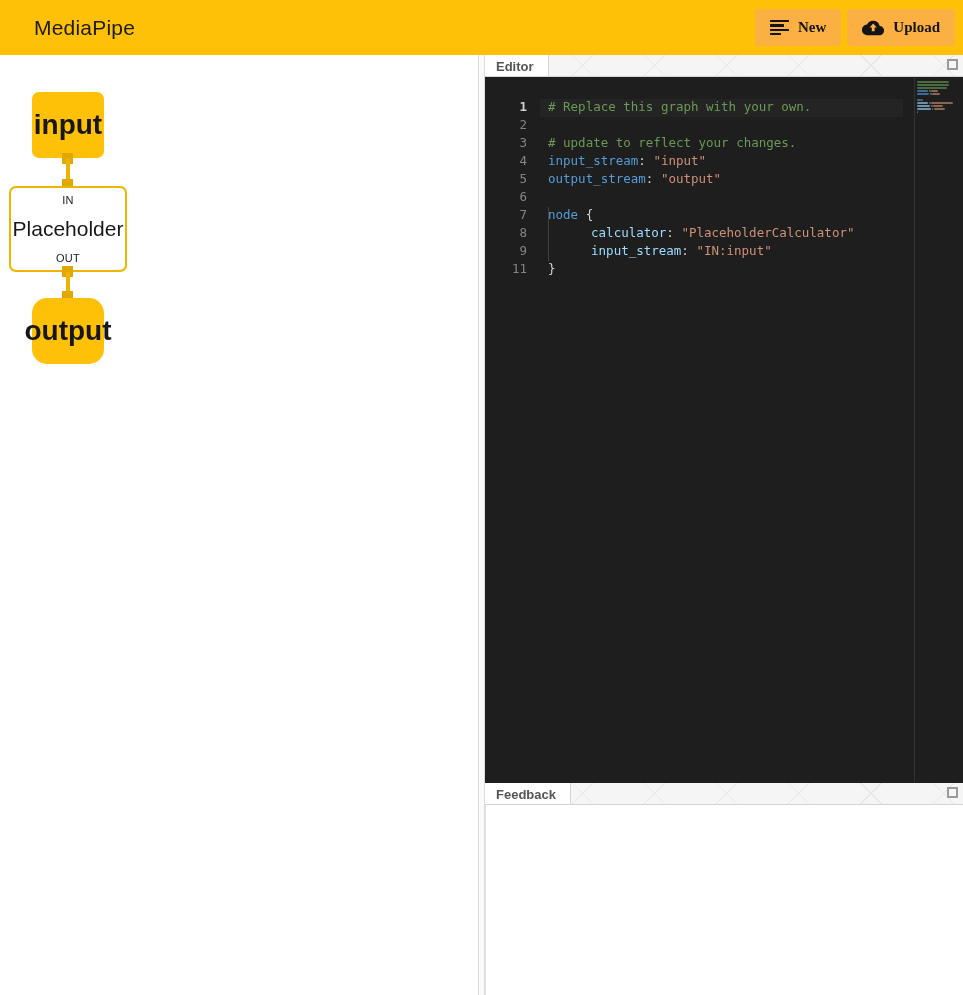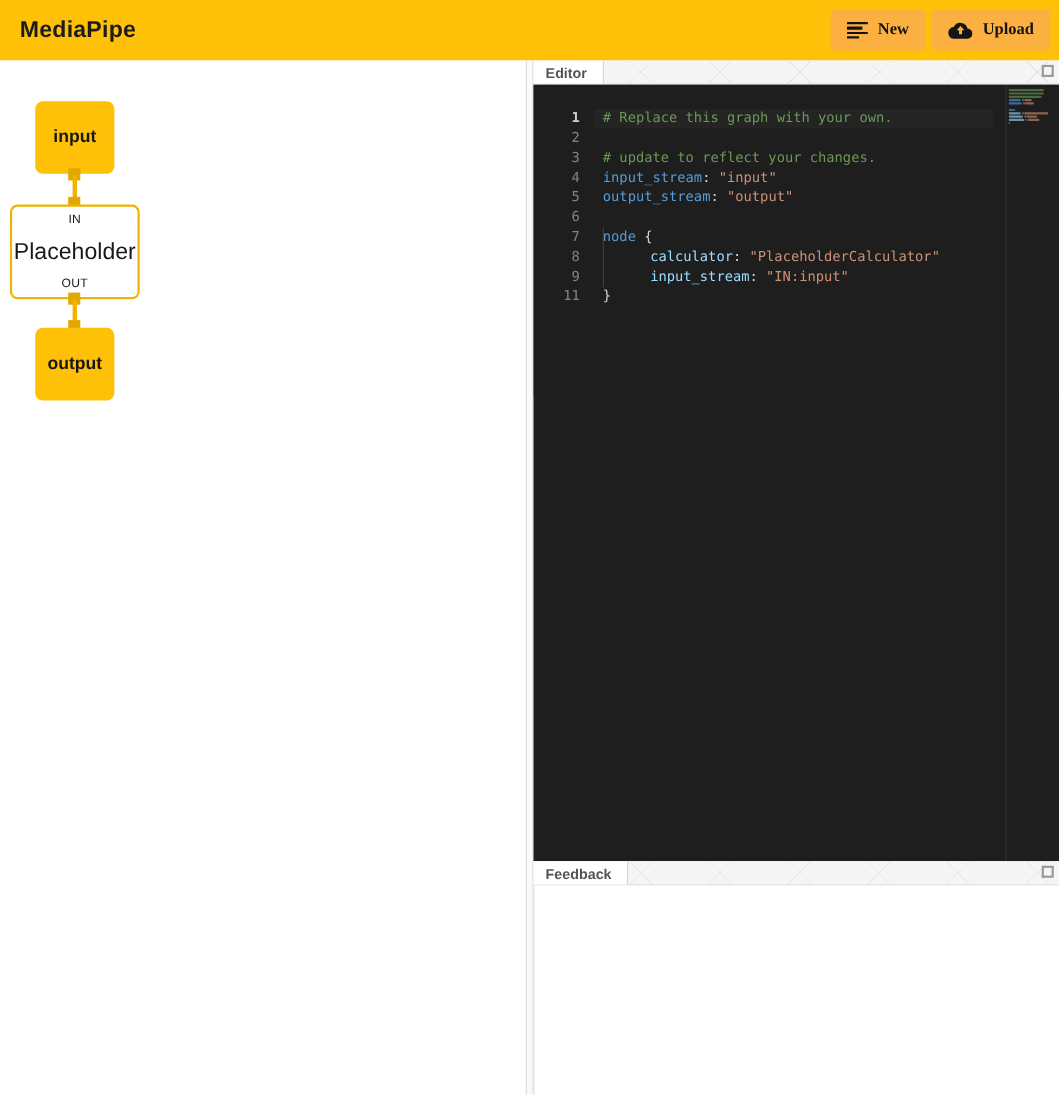--- a/index.html
+++ b/index.html
@@ -11,23 +11,23 @@
   }
 
   
   #appbar {
     position: absolute; left: 0; top: 0;
     width: 963px; height: 55px;
     background: #ffc107;
     display: flex; align-items: center;
   }
   #app-title {
-    margin-left: 18px;
+    margin-left: 34px;
     font-size: 21px;
-    font-weight: 700;
+    font-weight: 400;
     color: #1c1c1c;
     letter-spacing: .2px;
   }
   #appbar-actions {
     position: absolute; right: 8px; top: 9px;
     display: flex; gap: 6px;
   }
   .appbar-btn {
     height: 37px;
     background: #fcb042;
@@ -117,21 +117,21 @@
     background: #ffffff;
     overflow: hidden;
   }
   .gnode {
     position: absolute;
     display: flex; align-items: center; justify-content: center;
   }
   .gnode.stream {
     background: #ffc107;
     border-radius: 7px;
-    font-size: 16px; font-weight: 700; color: #171717;
+    font-size: 28px; font-weight: 700; color: #171717;
   }
   .gnode.calc {
     background: #ffffff;
     border: 2px solid #f0b400;
     border-radius: 7px;
     flex-direction: column;
     justify-content: space-between;
     padding: 6px 0 6px 0;
   }
   .calc-title { font-size: 21px; color: #181818; }
@@ -256,21 +256,21 @@
     <div class="gnode calc" style="left:9px; top:109px; width:118px; height:86px;">
       <span class="calc-port-label">IN</span>
       <span class="calc-title">Placeholder</span>
       <span class="calc-port-label">OUT</span>
     </div>
 
     <div class="port-sq" style="left:62px; top:189px;"></div>
     <div class="edge-line" style="left:66px; top:195px; height:22px;"></div>
     <div class="port-sq" style="left:62px; top:214px;"></div>
 
-    <div class="gnode stream" style="left:32px; top:221px; width:72px; height:66px;">
+    <div class="gnode stream" style="left:32px; top:221px; width:72px; height:66px;border-radius:15px;">
       <span>output</span>
     </div>
 
   </div>
 </div>
 
 <div id="splitter-v"></div>
 
 <div id="editor-panel">
 

